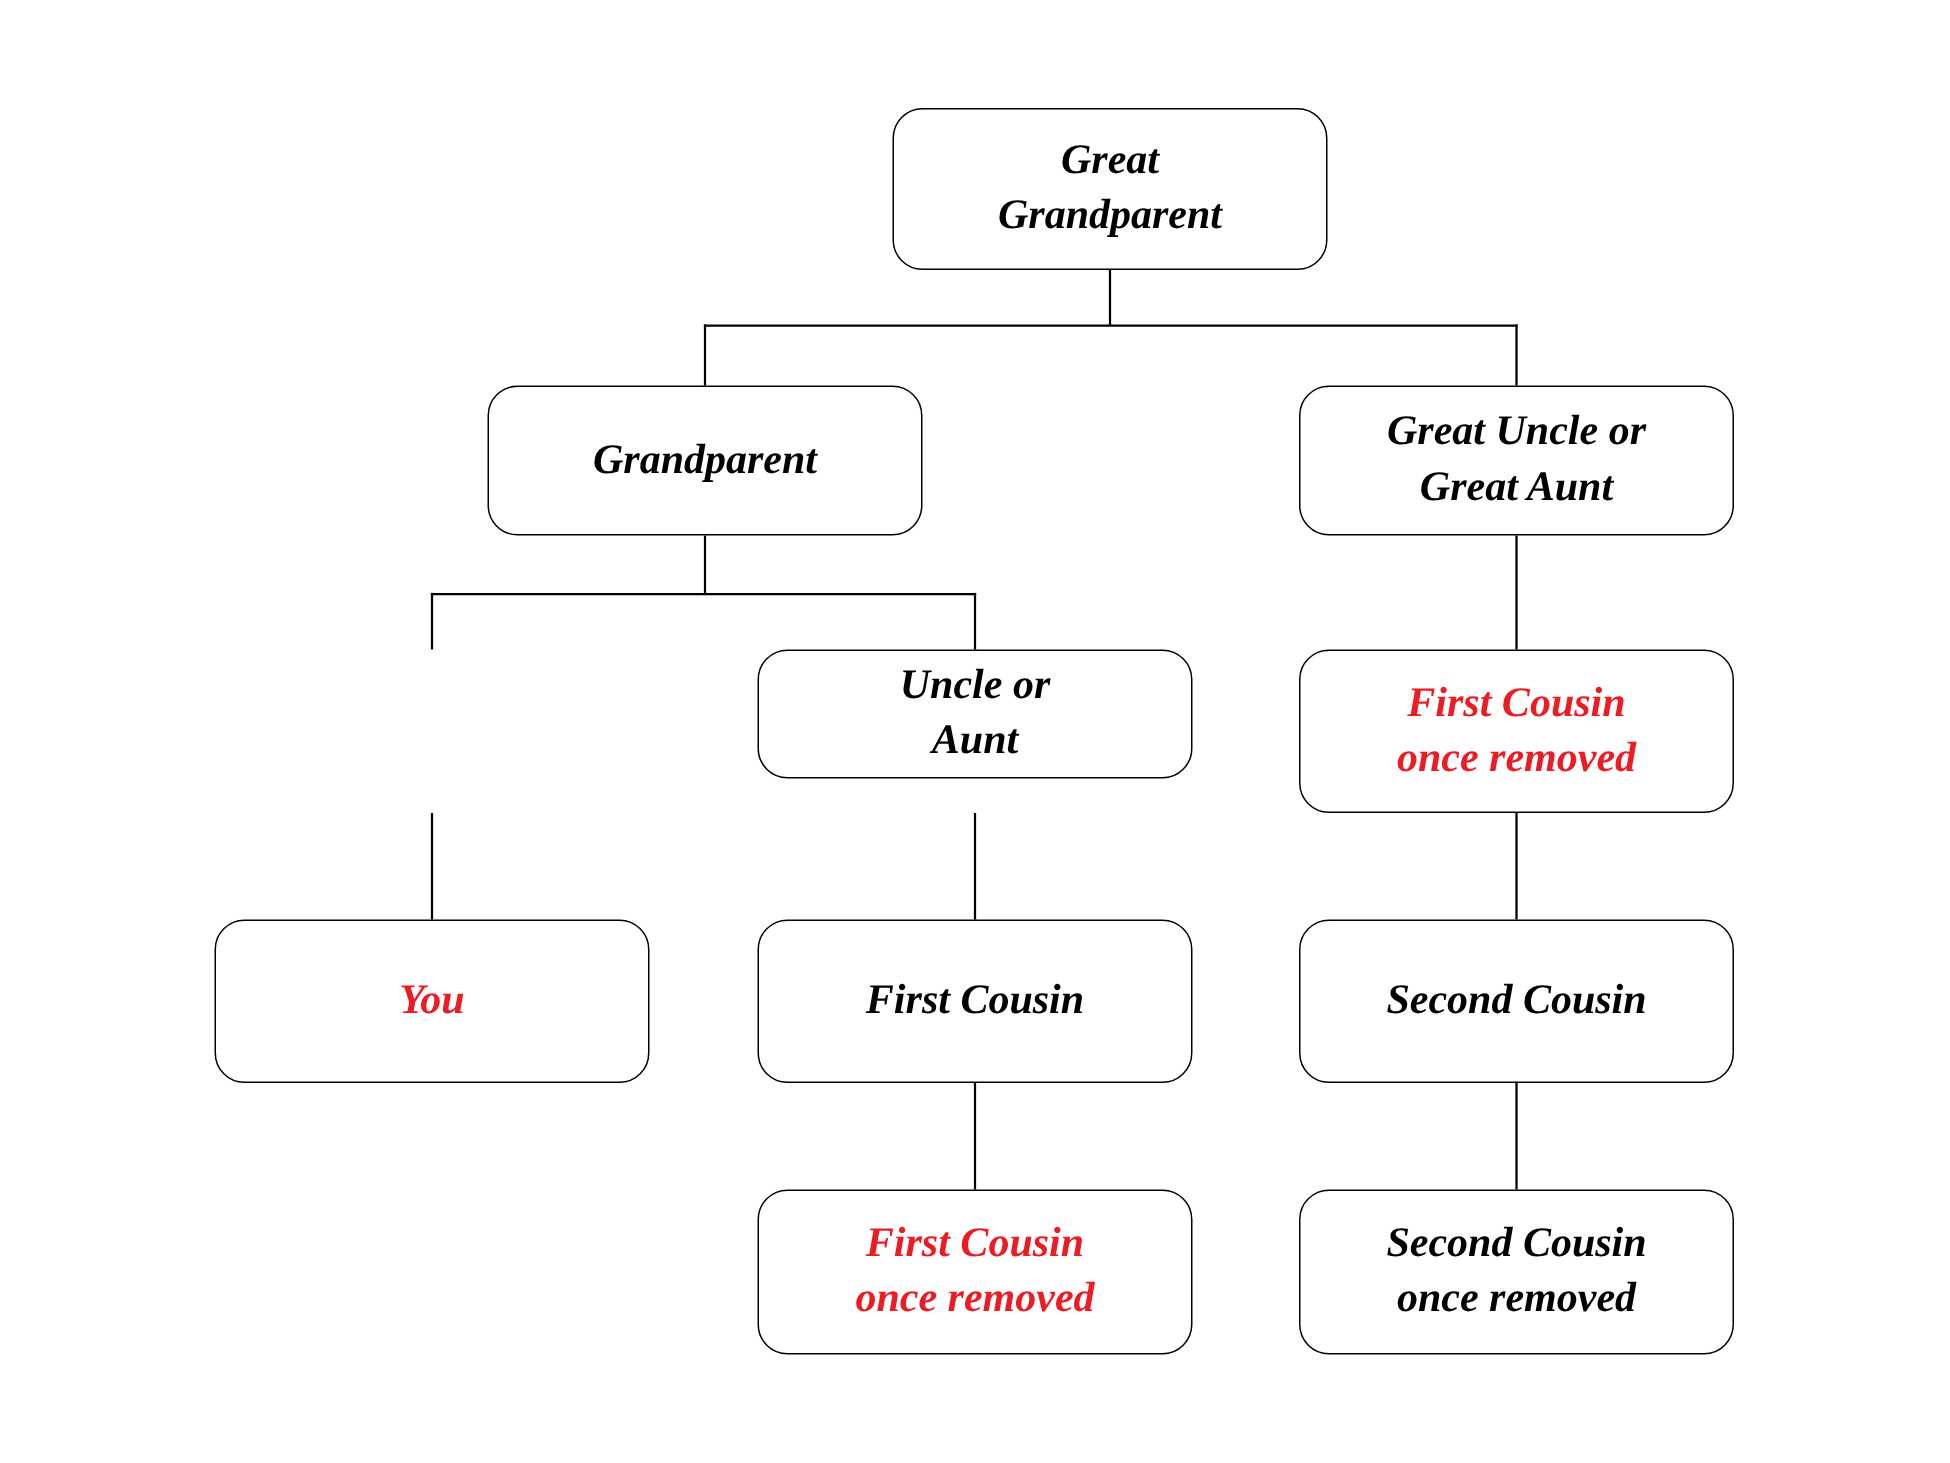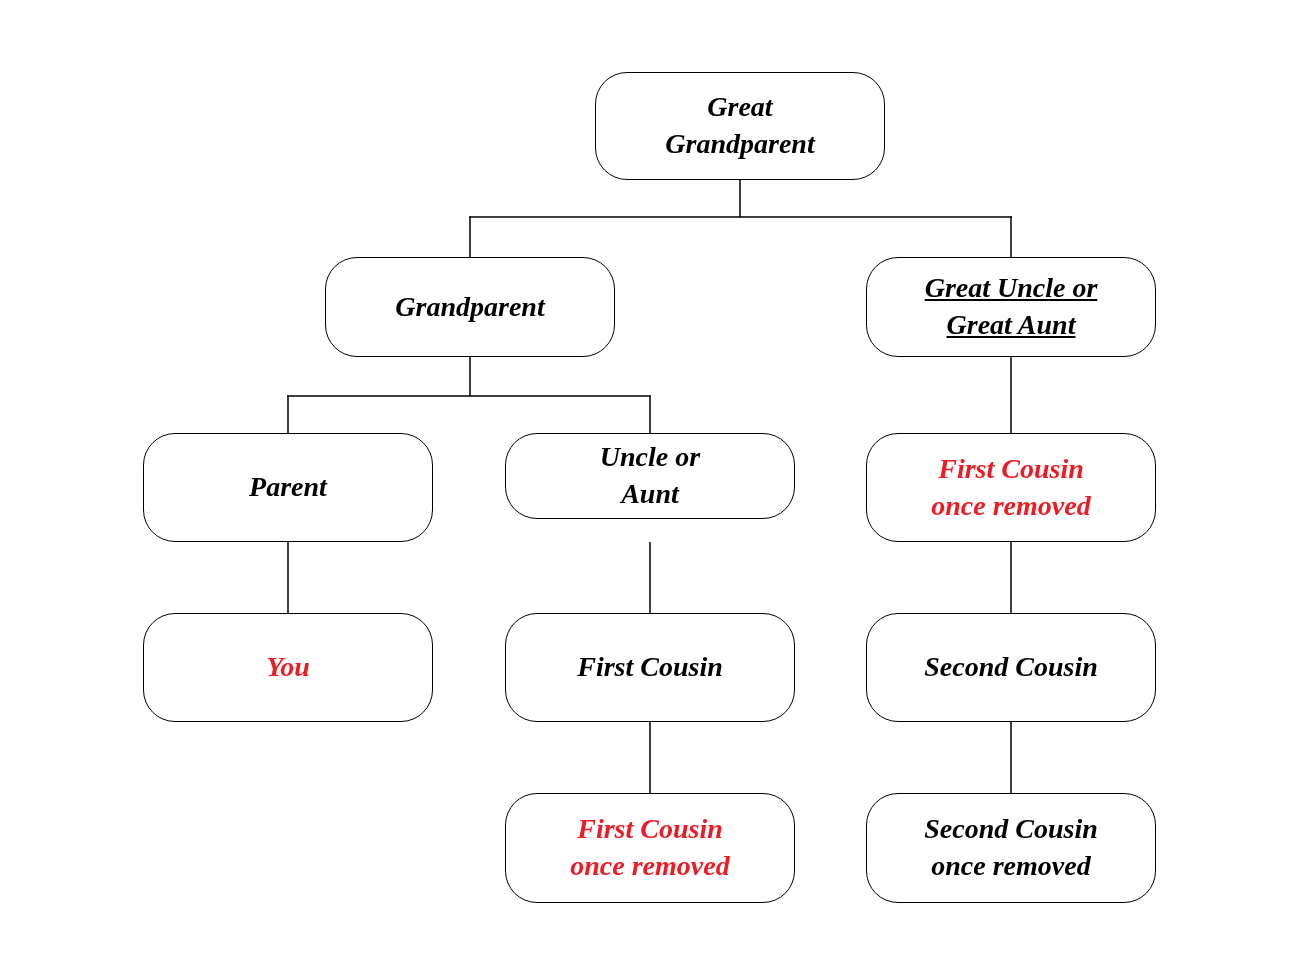--- a/index.html
+++ b/index.html
@@ -32,42 +32,42 @@
   .edges-svg line {
     stroke: var(--connector);
     stroke-width: 1.5;
   }
   .node {
     position: absolute;
     box-sizing: border-box;
     width: 290px;
     background: var(--background);
     border: 1.5px solid var(--box_border);
-    border-radius: 32px;
+    border-radius: 20px;
     display: flex;
     align-items: center;
     justify-content: center;
     text-align: center;
     color: var(--text);
   }
   .node .label {
     font-style: italic;
     font-weight: 700;
     font-size: 28px;
     line-height: 1.32;
     white-space: pre-line;
     padding: 0 10px;
   }
   .node.red {
     color: var(--highlight_red);
   }
   
   .n-ggp    { left: 595px; top: 72px;  height: 108px; }
   .n-gp     { left: 325px; top: 257px; height: 100px; }
-  .n-gua    { left: 866px; top: 257px; height: 100px; text-decoration: underline; }
+  .n-gua    { left: 866px; top: 257px; height: 100px; }
   .n-parent { left: 143px; top: 433px; height: 109px; }
   .n-ua     { left: 505px; top: 433px; height: 86px; }
   .n-fcor1  { left: 866px; top: 433px; height: 109px; }
   .n-you    { left: 143px; top: 613px; height: 109px; }
   .n-fc     { left: 505px; top: 613px; height: 109px; }
   .n-sc     { left: 866px; top: 613px; height: 109px; }
   .n-fcor2  { left: 505px; top: 793px; height: 110px; }
   .n-scor   { left: 866px; top: 793px; height: 110px; }
 </style>
 </head>
@@ -102,23 +102,20 @@
 
   <div class="node n-gp">
     <span class="label">Grandparent</span>
   </div>
 
   <div class="node n-gua">
     <span class="label">Great Uncle or
 Great Aunt</span>
   </div>
 
-  <div class="node n-parent">
-    <span class="label">Parent</span>
-  </div>
 
   <div class="node n-ua">
     <span class="label">Uncle or
 Aunt</span>
   </div>
 
   <div class="node red n-fcor1">
     <span class="label">First Cousin
 once removed</span>
   </div>

